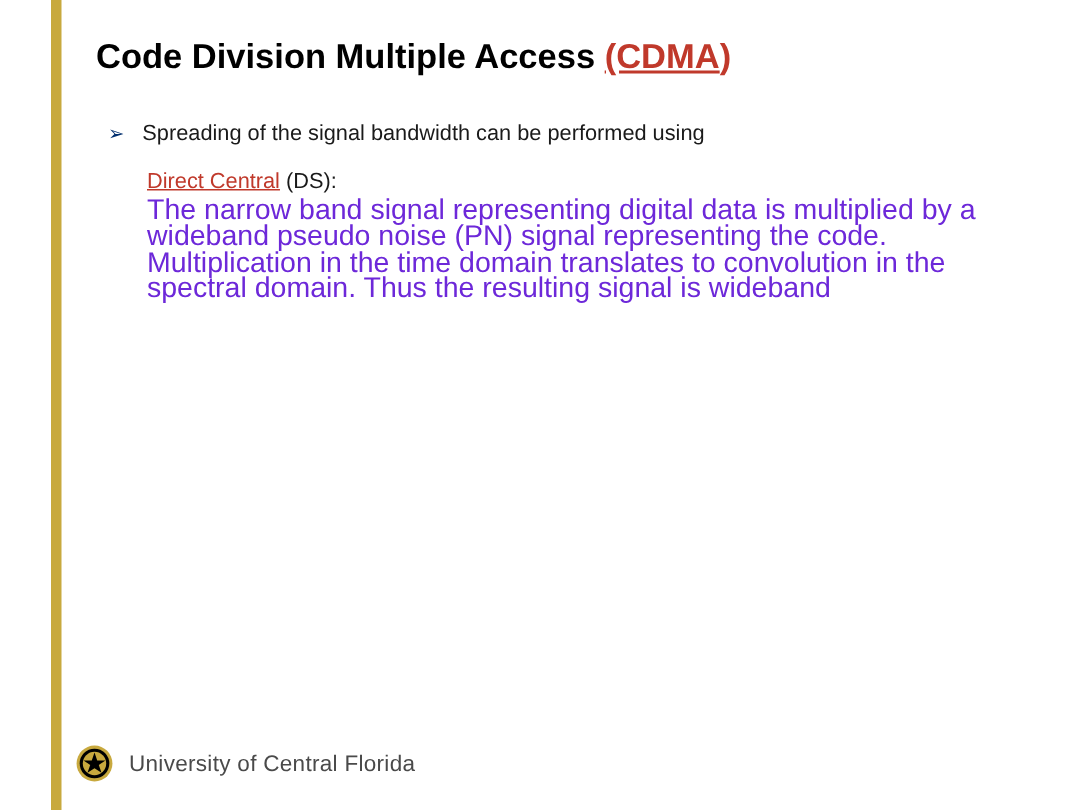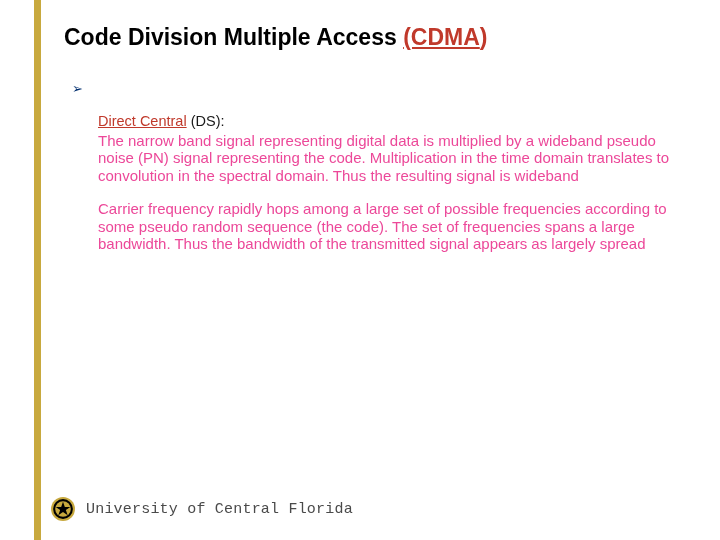--- a/index.html
+++ b/index.html
@@ -61,67 +61,67 @@
     margin: 0 0 16px 34px;
     max-width: 575px;
   }
   .sub-title {
     font-size: 14.5px;
     line-height: 18px;
     margin-bottom: 2px;
   }
   .sub-title .red-u { color: #c0392b; text-decoration: underline; }
   .sub-desc {
-    font-size: 15px;
+    font-size: 19px;
     line-height: 17.5px;
-    color: #ec4899;
+    color: #6d28d9;
   }
   .footer {
     position: absolute;
     left: 50px;
     bottom: 18px;
     display: flex;
     align-items: center;
     gap: 10px;
   }
   .logo {
     width: 26px;
     height: 26px;
   }
   .uni-name {
-    font-family: Liberation Mono, monospace;
+    font-family: Liberation Sans, sans-serif;
     font-size: 15px;
     color: #4a4a4a;
     letter-spacing: 0.2px;
   }
 </style>
 </head>
 <body>
 
 <div class="accent-bar"></div>
 
 <div class="slide">
 
   <h1 class="title">
     <span class="black">Code Division Multiple Access </span><span class="red-u">(CDMA</span><span class="red">)</span>
   </h1>
 
   <div class="bullet-row">
     <span class="bullet-marker">➢</span>
+    <span class="bullet-text">Spreading of the signal bandwidth can be performed using</span>
   </div>
 
   <div class="sub-block">
     <div class="sub-title">
       <span class="red-u">Direct Central</span><span> (DS):</span>
     </div>
     <div class="sub-desc">The narrow band signal representing digital data is multiplied by a wideband pseudo noise (PN) signal representing the code. Multiplication in the time domain translates to convolution in the spectral domain. Thus the resulting signal is wideband</div>
   </div>
 
   <div class="sub-block">
-    <div class="sub-desc">Carrier frequency rapidly hops among a large set of possible frequencies according to some pseudo random sequence (the code). The set of frequencies spans a large bandwidth. Thus the bandwidth of the transmitted signal appears as largely spread</div>
   </div>
 
 </div>
 
 <div class="footer">
   <svg class="logo" viewBox="0 0 100 100">
     <circle cx="50" cy="50" r="46" fill="#c8a93e"></circle>
     <circle cx="50" cy="50" r="38" fill="#000"></circle>
     <circle cx="50" cy="50" r="30" fill="#c8a93e"></circle>
     <path d="M50 22 L57 42 L78 42 L61 54 L68 74 L50 62 L32 74 L39 54 L22 42 L43 42 Z" fill="#000"></path>

